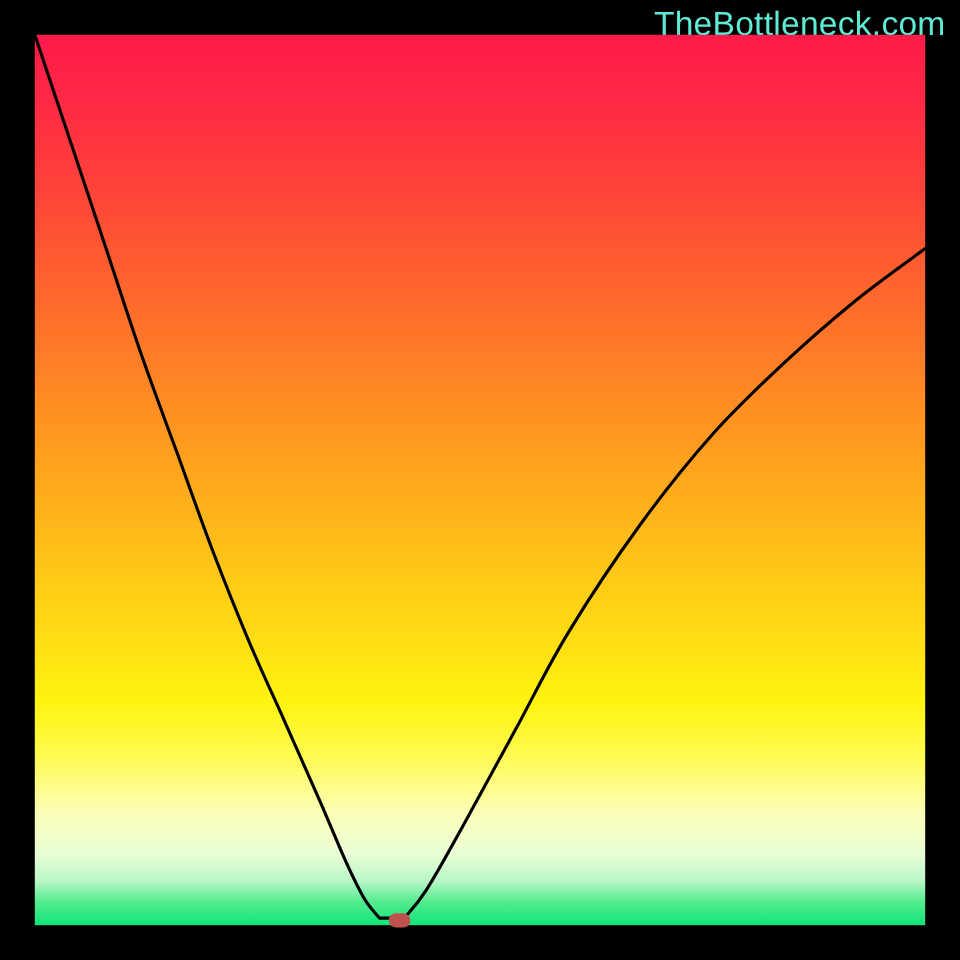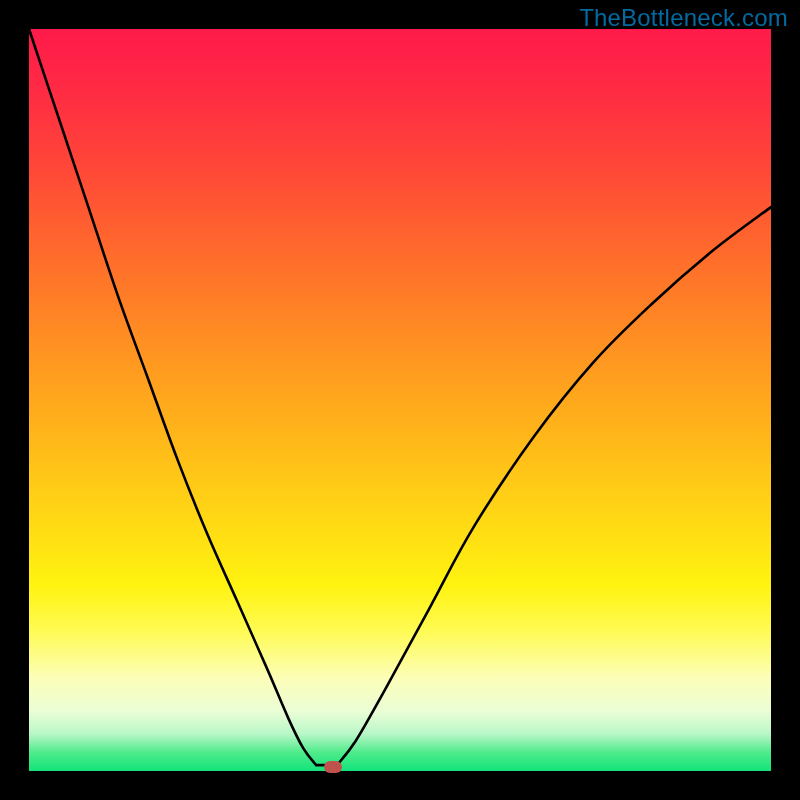--- a/index.html
+++ b/index.html
@@ -45,22 +45,22 @@
     left: 0;
     top: 0;
     width: 742px;
     height: 742px;
     overflow: visible;
   }
   .watermark {
     position: absolute;
     top: 4px;
     right: 12px;
-    color: #0369a1;
-    font-size: 24px;
+    color: #5eead4;
+    font-size: 28px;
     font-weight: 500;
     letter-spacing: 0.2px;
     user-select: none;
   }
   .marker {
     position: absolute;
     width: 18px;
     height: 12px;
     background: #c0524e;
     border-radius: 6px;

